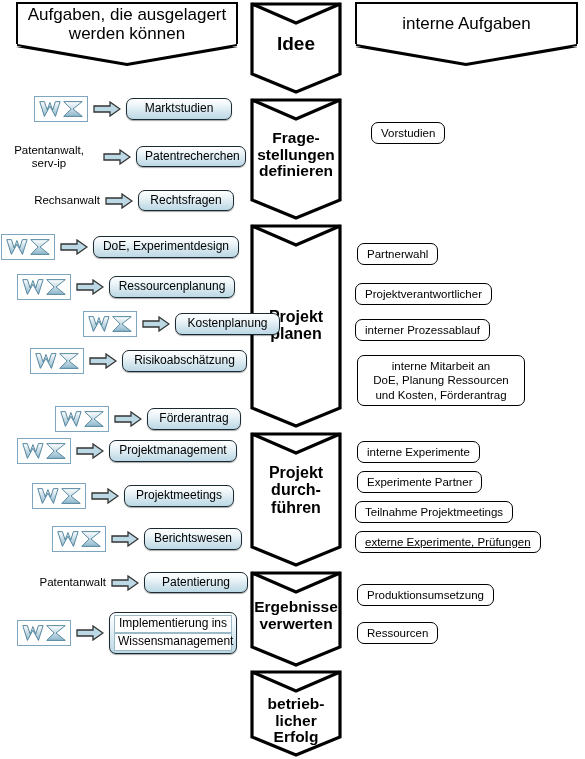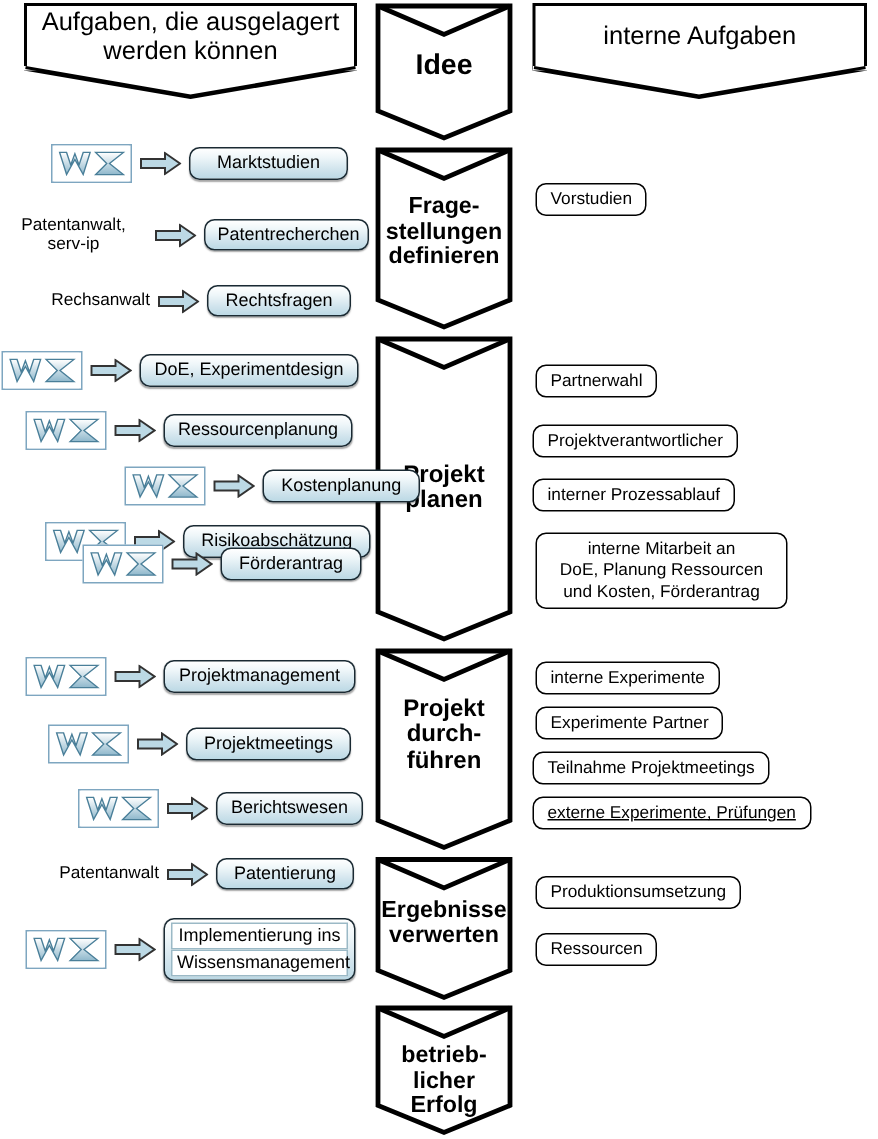--- a/index.html
+++ b/index.html
@@ -279,21 +279,21 @@
         </svg>
     </span>
     <span class="arrow">
       <svg viewBox="0 0 28 16">
           <polygon points="1,5 17,5 17,1 27,8 17,15 17,11 1,11" fill="#bcd9e5" stroke="#333" stroke-width="1.3"></polygon>
         </svg>
     </span>
     <span class="taskbox" style="width:125px;">Risikoabschätzung</span>
   </div>
 
-  <div class="lrow" style="left:55px;top:363px;">
+  <div class="lrow" style="left:55px;top:406px;">
     <span class="wsicon">
       <svg viewBox="0 0 54 26">
           <rect x="0" y="0" width="54" height="26" fill="#ffffff"></rect>
           <path d="M4 5 L9 21 L15 10 L21 21 L26 5 L21 5 L18 14 L15 6 L12 14 L9 5 Z" fill="url(#g0)" stroke="#4a7f99" stroke-width="1"></path>
           <path d="M30 5 L50 5 L40 13 L50 21 L30 21 L38 13 Z" fill="url(#g0)" stroke="#4a7f99" stroke-width="1"></path>
         </svg>
     </span>
     <span class="arrow">
       <svg viewBox="0 0 28 16">
           <polygon points="1,5 17,5 17,1 27,8 17,15 17,11 1,11" fill="#bcd9e5" stroke="#333" stroke-width="1.3"></polygon>
@@ -350,21 +350,21 @@
     <span class="taskbox" style="width:98px;">Berichtswesen</span>
   </div>
 
   <div class="lrow" style="left:28px;top:572px;">
     <span class="agent-label" style="width:78px;text-align:right;">Patentanwalt</span>
     <span class="arrow">
       <svg viewBox="0 0 28 16">
           <polygon points="1,5 17,5 17,1 27,8 17,15 17,11 1,11" fill="#bcd9e5" stroke="#333" stroke-width="1.3"></polygon>
         </svg>
     </span>
-    <span class="taskbox" style="width:92px;text-align:center;">Patentierung</span>
+    <span class="taskbox" style="width:104px;text-align:center;">Patentierung</span>
   </div>
 
   <div class="lrow" style="left:17px;top:612px;">
     <span class="wsicon">
       <svg viewBox="0 0 54 26">
           <rect x="0" y="0" width="54" height="26" fill="#ffffff"></rect>
           <path d="M4 5 L9 21 L15 10 L21 21 L26 5 L21 5 L18 14 L15 6 L12 14 L9 5 Z" fill="url(#g0)" stroke="#4a7f99" stroke-width="1"></path>
           <path d="M30 5 L50 5 L40 13 L50 21 L30 21 L38 13 Z" fill="url(#g0)" stroke="#4a7f99" stroke-width="1"></path>
         </svg>
     </span>
@@ -372,21 +372,21 @@
       <svg viewBox="0 0 28 16">
           <polygon points="1,5 17,5 17,1 27,8 17,15 17,11 1,11" fill="#bcd9e5" stroke="#333" stroke-width="1.3"></polygon>
         </svg>
     </span>
     <span class="taskbox two" style="width:128px;">
       <span class="inner">Implementierung ins</span>
       <span class="inner">Wissensmanagement</span>
     </span>
   </div>
 
-  <div class="rbox" style="left:357px;top:122px;">Vorstudien</div>
+  <div class="rbox" style="left:371px;top:122px;">Vorstudien</div>
 
   <div class="rbox" style="left:357px;top:243px;">Partnerwahl</div>
   <div class="rbox" style="left:355px;top:283px;">Projektverantwortlicher</div>
   <div class="rbox" style="left:355px;top:319px;">interner Prozessablauf</div>
   <div class="rbox multi" style="left:357px;top:355px;width:168px;white-space:pre-line;">interne Mitarbeit an
 DoE, Planung Ressourcen
 und Kosten, Förderantrag</div>
 
   <div class="rbox" style="left:357px;top:441px;">interne Experimente</div>
   <div class="rbox" style="left:357px;top:471px;">Experimente Partner</div>

